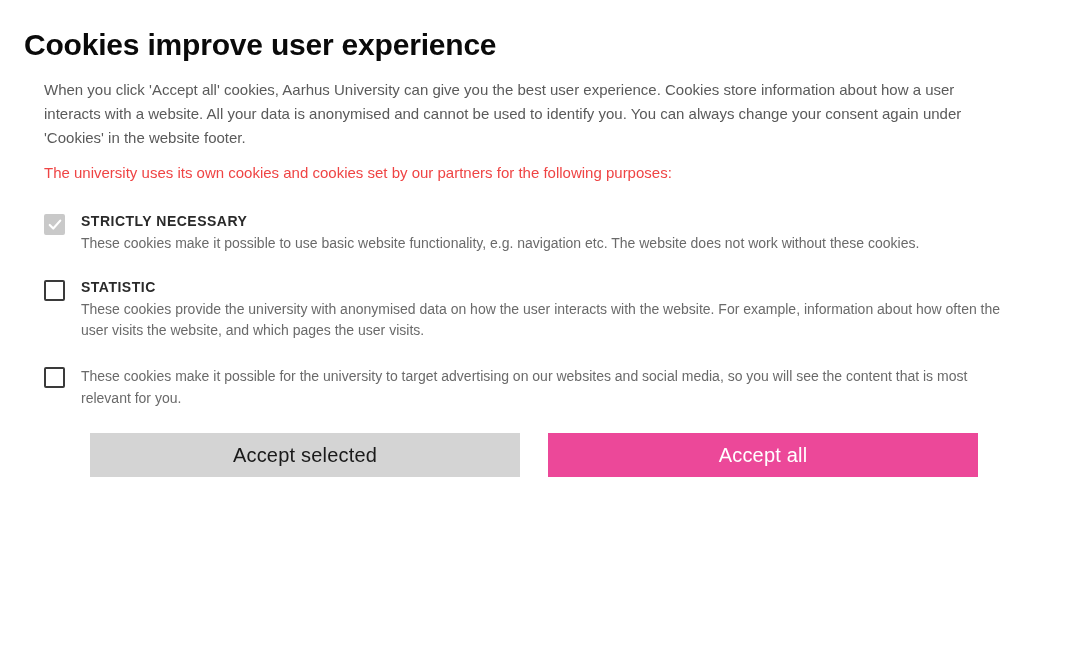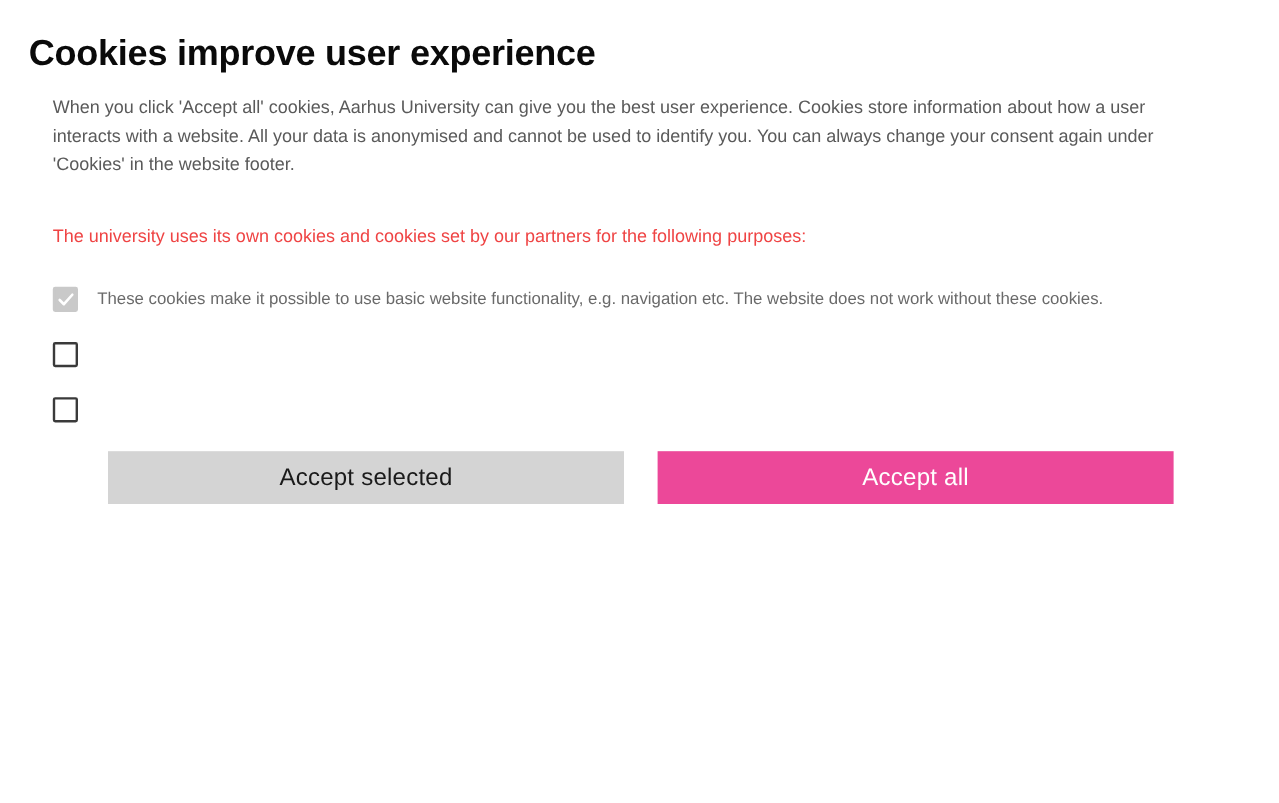--- a/index.html
+++ b/index.html
@@ -24,21 +24,21 @@
       color: #0a0a0a;
       margin-bottom: 16px;
       letter-spacing: -0.2px;
     }
     .intro {
       font-size: 15px;
       line-height: 1.6;
       color: #5a5a5a;
       margin-left: 20px;
       margin-right: 24px;
-      margin-bottom: 36px;
+      margin-bottom: 11px;
     }
     .subintro {
       font-size: 15px;
       line-height: 1.6;
       color: #ef4444;
       margin-left: 20px;
       margin-bottom: 28px;
     }
     .categories {
       margin-left: 20px;
@@ -129,37 +129,41 @@
 
   <div class="categories">
 
     <div class="category">
       <div class="checkbox checked-disabled">
         <svg viewBox="0 0 16 16">
           <path d="M2 8 L6 12 L14 3" stroke="#ffffff" stroke-width="2.5" fill="none" stroke-linecap="round" stroke-linejoin="round"></path>
         </svg>
       </div>
       <div class="cat-body">
+        <div class="cat-title">STRICTLY NECESSARY</div>
         <div class="cat-desc">These cookies make it possible to use basic website functionality, e.g. navigation etc. The website does not work without these cookies.</div>
       </div>
     </div>
 
     <div class="category">
       <div class="checkbox">
         
       </div>
       <div class="cat-body">
+        <div class="cat-title">STATISTIC</div>
+        <div class="cat-desc">These cookies provide the university with anonymised data on how the user interacts with the website. For example, information about how often the user visits the website, and which pages the user visits.</div>
       </div>
     </div>
 
     <div class="category">
       <div class="checkbox">
         
       </div>
       <div class="cat-body">
+        <div class="cat-desc">These cookies make it possible for the university to target advertising on our websites and social media, so you will see the content that is most relevant for you.</div>
       </div>
     </div>
 
 
   </div>
 
   <div class="actions">
     <button class="btn btn-secondary">Accept selected</button>
     <button class="btn btn-primary">Accept all</button>
   </div>

